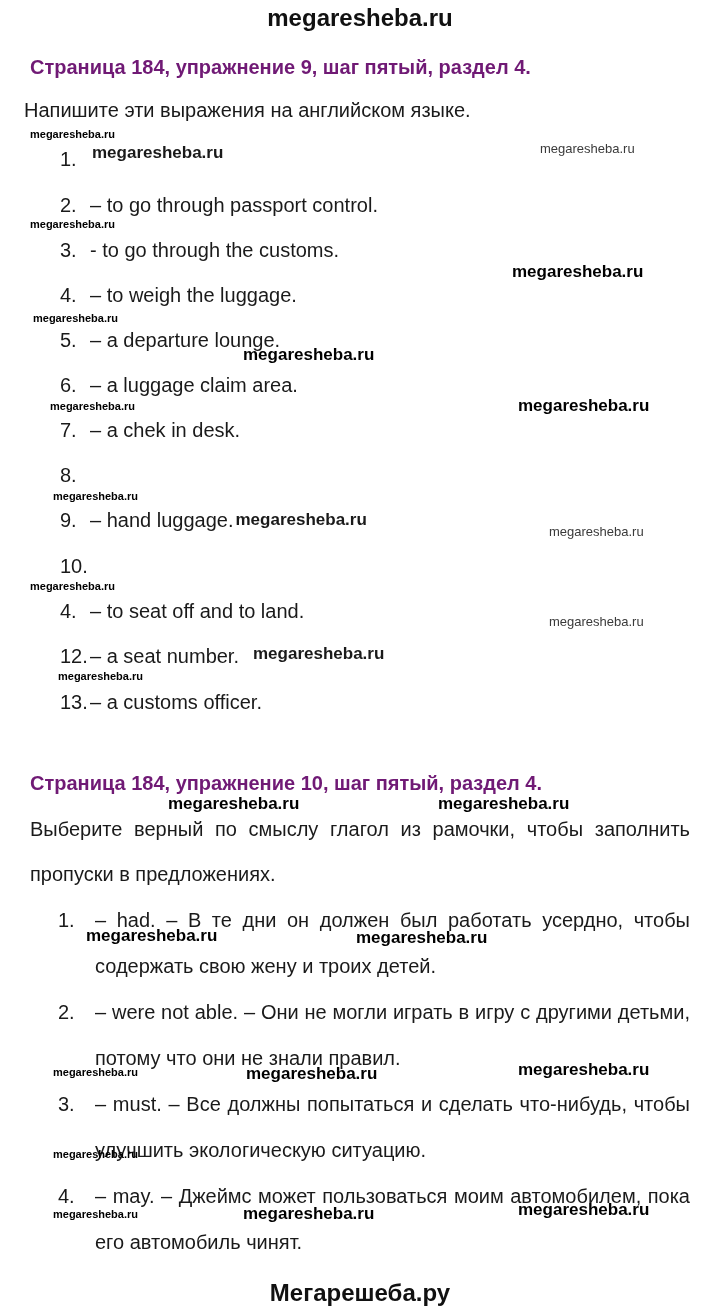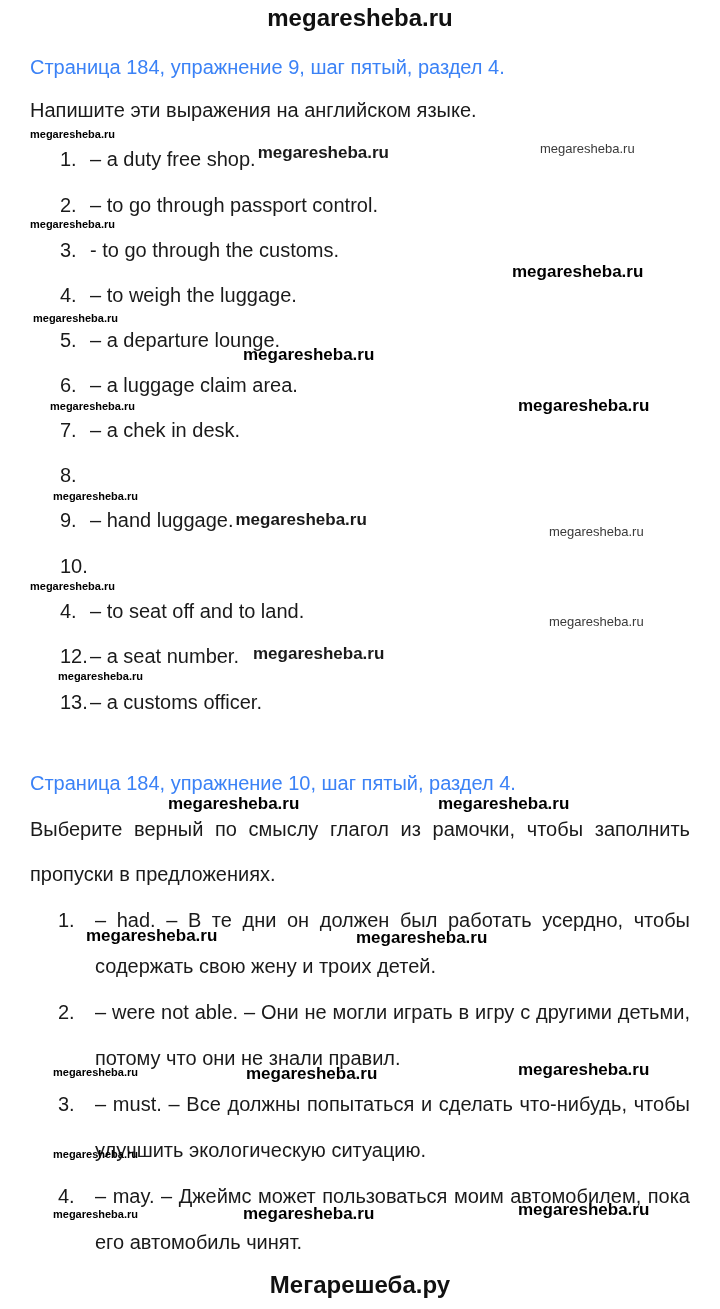--- a/index.html
+++ b/index.html
@@ -6,34 +6,34 @@
   html,body{margin:0;padding:0;background:#ffffff;}
   .page{
     width:720px;height:1309px;position:relative;overflow:hidden;
     background:#ffffff;color:#1a1a1a;
     font-family:"Liberation Sans","DejaVu Sans",sans-serif;
   }
   .top-brand{
     text-align:center;font-weight:bold;font-size:24px;padding-top:4px;color:#111;
   }
   .h-ex{
-    font-size:20px;font-weight:normal;margin:24px 30px 0 30px;color:#3b82f6;
+    font-size:20px;font-weight:bold;margin:24px 30px 0 30px;color:#701a75;
   }
   .h-ex.second{margin-top:35px;}
-  .intro1{font-size:20px;margin:20px 30px 0 30px;}
+  .intro1{font-size:20px;margin:20px 30px 0 24px;}
   .list1{margin:26px 0 0 60px;padding-bottom:1px;}
   .s1-item{display:flex;align-items:baseline;font-size:20px;line-height:23px;margin-bottom:22px;}
   .s1-num{flex:0 0 30px;}
   .s1-text{white-space:nowrap;}
   .intro2{font-size:20px;line-height:45px;margin:12px 30px 0 30px;text-align:justify;}
   .list2{margin:0 30px 0 58px;}
   .s2-item{display:flex;font-size:20px;line-height:46px;}
   .s2-num{flex:0 0 37px;}
   .s2-text{flex:1;text-align:justify;}
-  .footer-brand{text-align:center;font-weight:bold;font-size:24px;margin-top:6px;color:#111;}
+  .footer-brand{text-align:center;font-weight:bold;font-size:24px;margin-top:14px;color:#111;}
   
   .wm{position:absolute;white-space:nowrap;color:#000;}
   .wm-lg{font-size:17px;font-weight:bold;}
   .wm-md{font-size:13px;font-weight:normal;color:#3a3a3a;}
   .wm-xs{font-size:11px;font-weight:bold;}
   .wm-inline{position:relative;font-size:17px;font-weight:bold;white-space:nowrap;}
   .wm-raise8{top:-8px;margin-left:2px;}
   .wm-raise2{top:-2px;margin-left:2px;}
   .wm-raise4{top:-4px;margin-left:14px;}
 </style>
@@ -44,21 +44,20 @@
 
   <div class="top-brand">megaresheba.ru</div>
 
   <div class="h-ex">Страница 184, упражнение 9, шаг пятый, раздел 4.</div>
 
   <div class="intro1">Напишите эти выражения на английском языке.</div>
 
   <div class="list1">
     <div class="s1-item">
       <span class="s1-num">1.</span>
-      <span class="s1-text">– a duty free shop.</span>
       <span class="wm-inline wm-raise8">megaresheba.ru</span>
     </div>
     <div class="s1-item">
       <span class="s1-num">2.</span>
       <span class="s1-text">– to go through passport control.</span>
     </div>
     <div class="s1-item">
       <span class="s1-num">3.</span>
       <span class="s1-text">-  to go through the customs.</span>
     </div>

